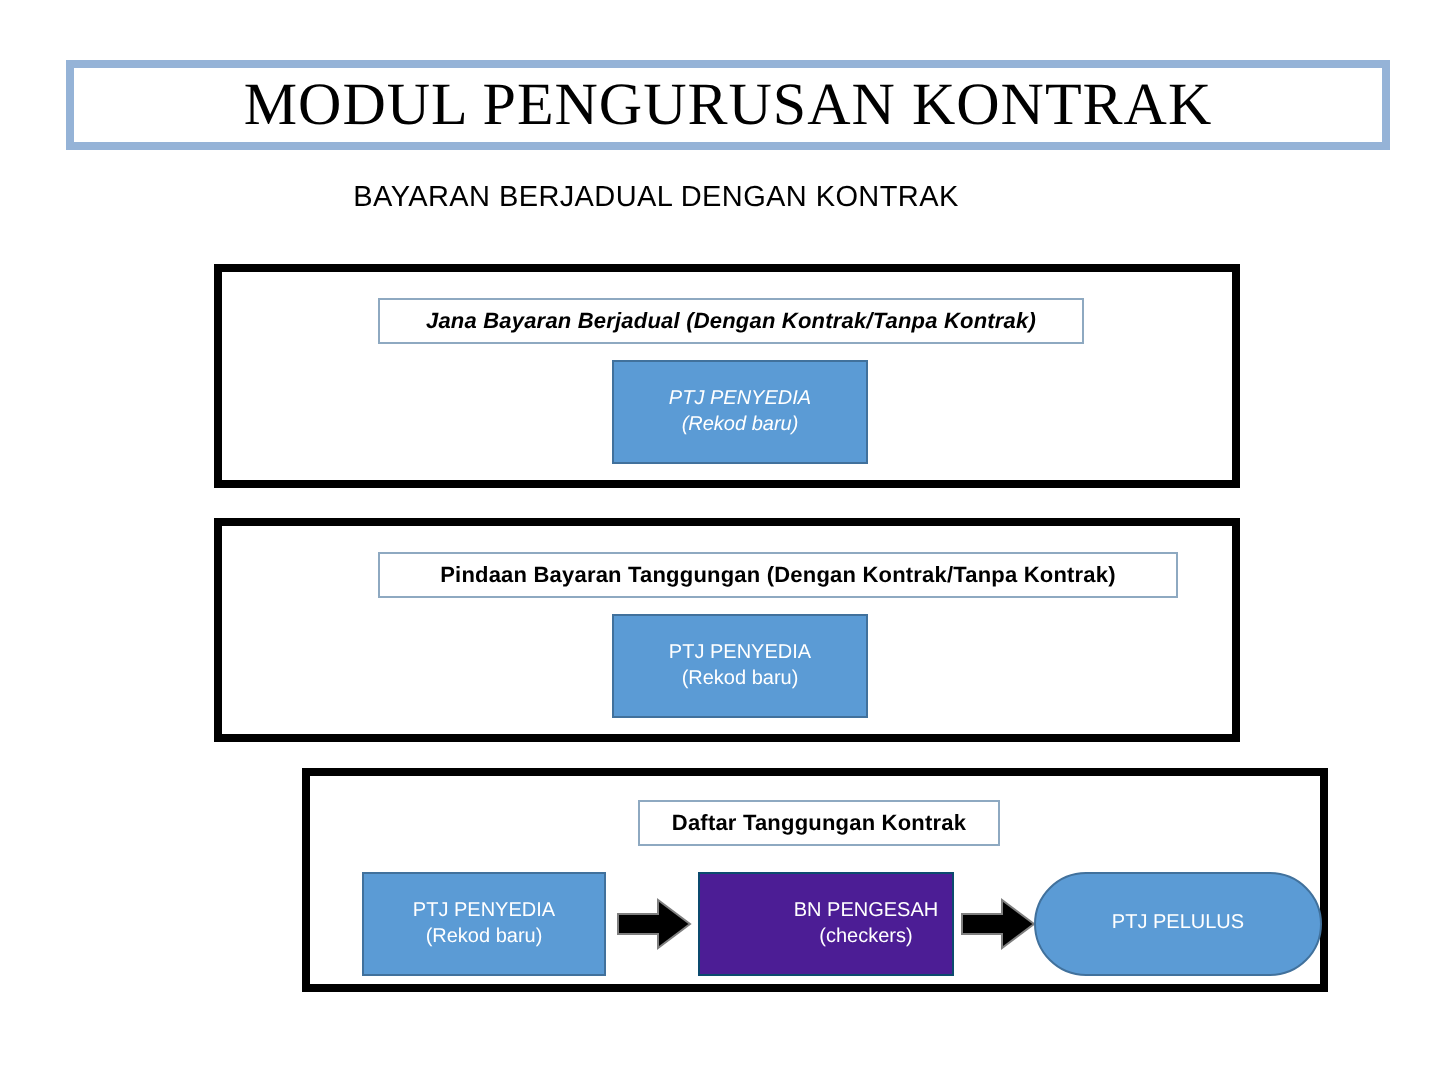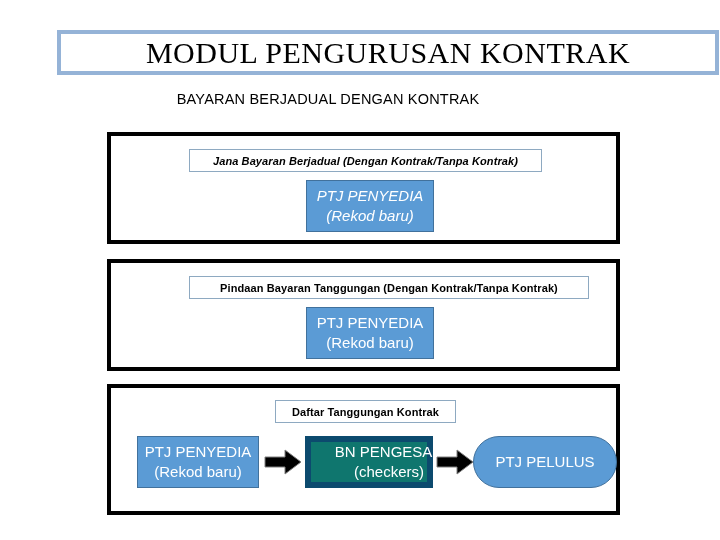--- a/index.html
+++ b/index.html
@@ -21,21 +21,20 @@
     left: 33px;
     top: 30px;
     width: 662px;
     height: 45px;
     border: 4px solid #95B3D7;
     background: #ffffff;
     box-sizing: border-box;
     display: flex;
     align-items: center;
     justify-content: center;
-    margin-left: 24px;
   }
   .title-text {
     font-family: "Liberation Serif", "DejaVu Serif", serif;
     font-size: 30px;
     line-height: 1;
     color: #000000;
     letter-spacing: 0.5px;
     white-space: nowrap;
   }
 
@@ -57,21 +56,21 @@
   .section {
     position: absolute;
     left: 107px;
     width: 513px;
     border: 4px solid #000000;
     background: #ffffff;
     box-sizing: border-box;
   }
   #section-1 { top: 132px; height: 112px; font-style: italic; }
   #section-2 { top: 259px; height: 112px; }
-  #section-3 { top: 384px; height: 131px; }
+  #section-3 { top: 384px; height: 112px; margin-left: 44px; }
 
   
   .caption {
     position: absolute;
     border: 1px solid #8EA9C1;
     background: #ffffff;
     box-sizing: border-box;
     display: flex;
     align-items: center;
     justify-content: center;
@@ -93,32 +92,32 @@
 
   
   .pbox {
     position: absolute;
     box-sizing: border-box;
     display: flex;
     flex-direction: column;
     align-items: center;
     justify-content: center;
     color: #ffffff;
-    font-size: 15px;
+    font-size: 10px;
     line-height: 1.35;
     text-align: center;
     white-space: nowrap;
   }
   .pbox.blue {
     background: #5B9BD5;
     border: 1px solid #41719C;
   }
   .pbox.orange {
-    background: #0f766e;
-    border: 6px solid #0c4a6e;
+    background: #4c1d95;
+    border: 1px solid #0c4a6e;
     padding-left: 40px;
   }
 
   #pbox-s1 { left: 195px; top: 44px; width: 128px; height: 52px; }
   #pbox-s2 { left: 195px; top: 44px; width: 128px; height: 52px; }
 
   #pbox-a { left: 26px;  top: 48px; width: 122px; height: 52px; }
   #pbox-b { left: 194px; top: 48px; width: 128px; height: 52px; }
   #pbox-c { left: 362px; top: 48px; width: 144px; height: 52px; border-radius: 26px; }
 

